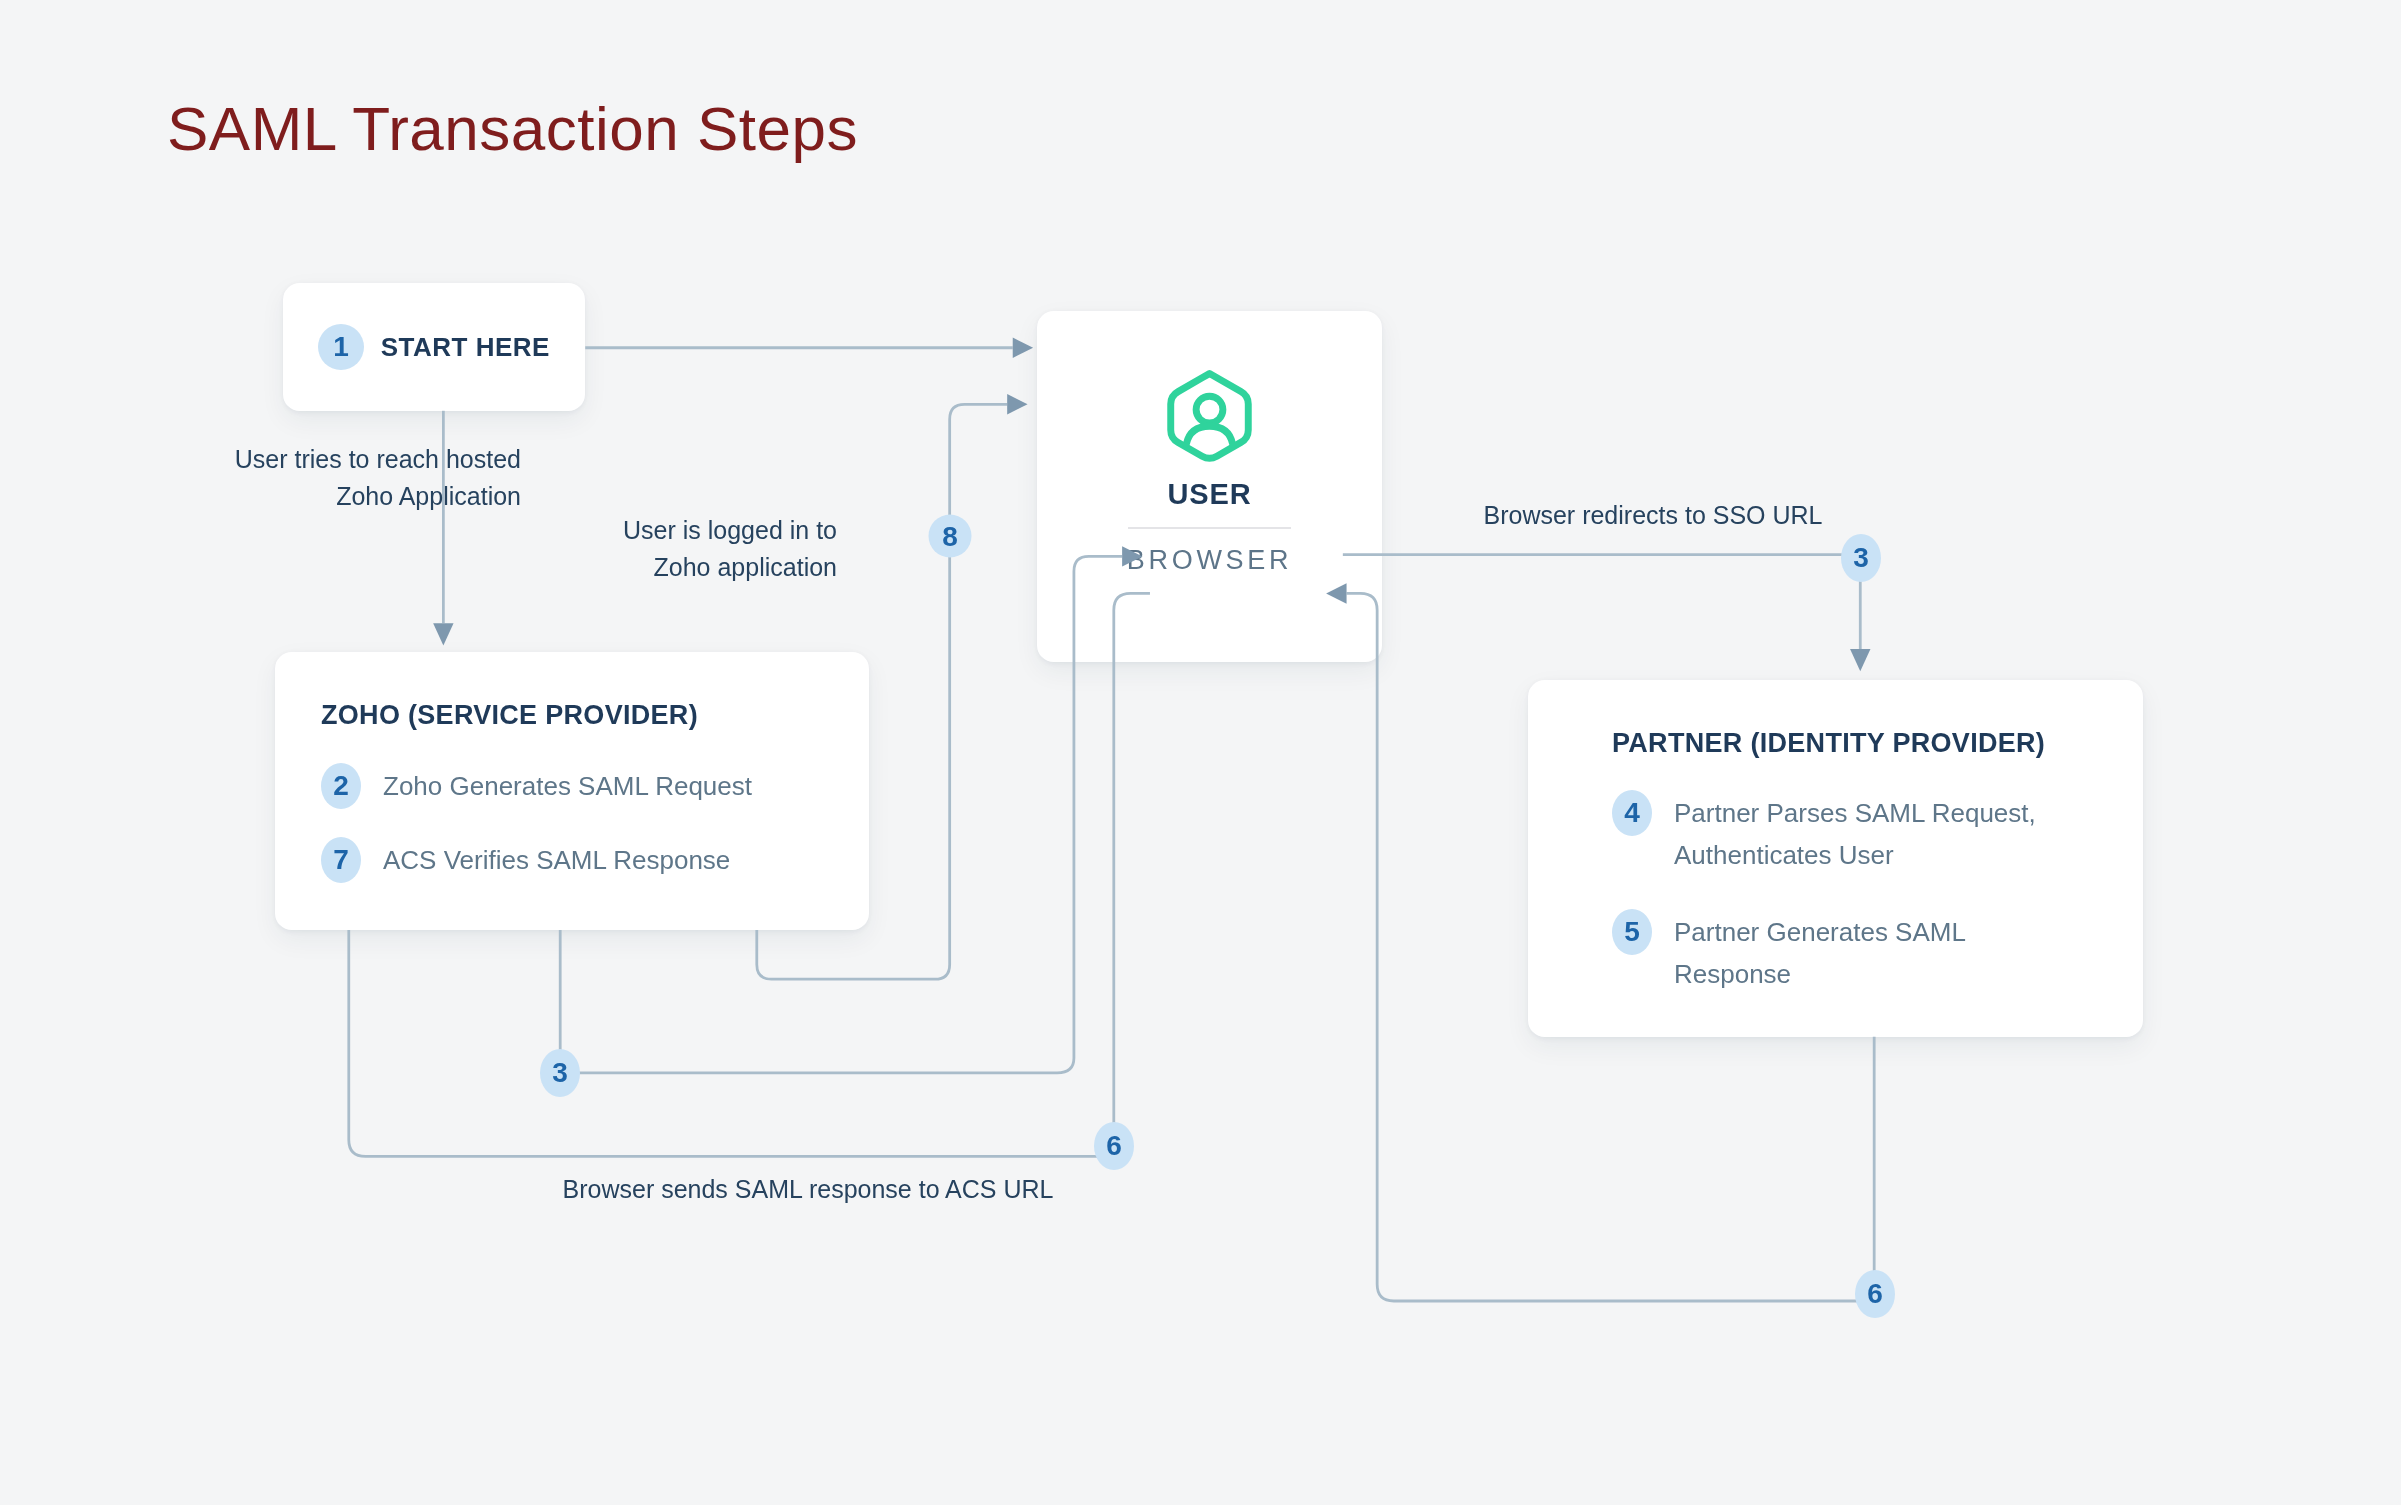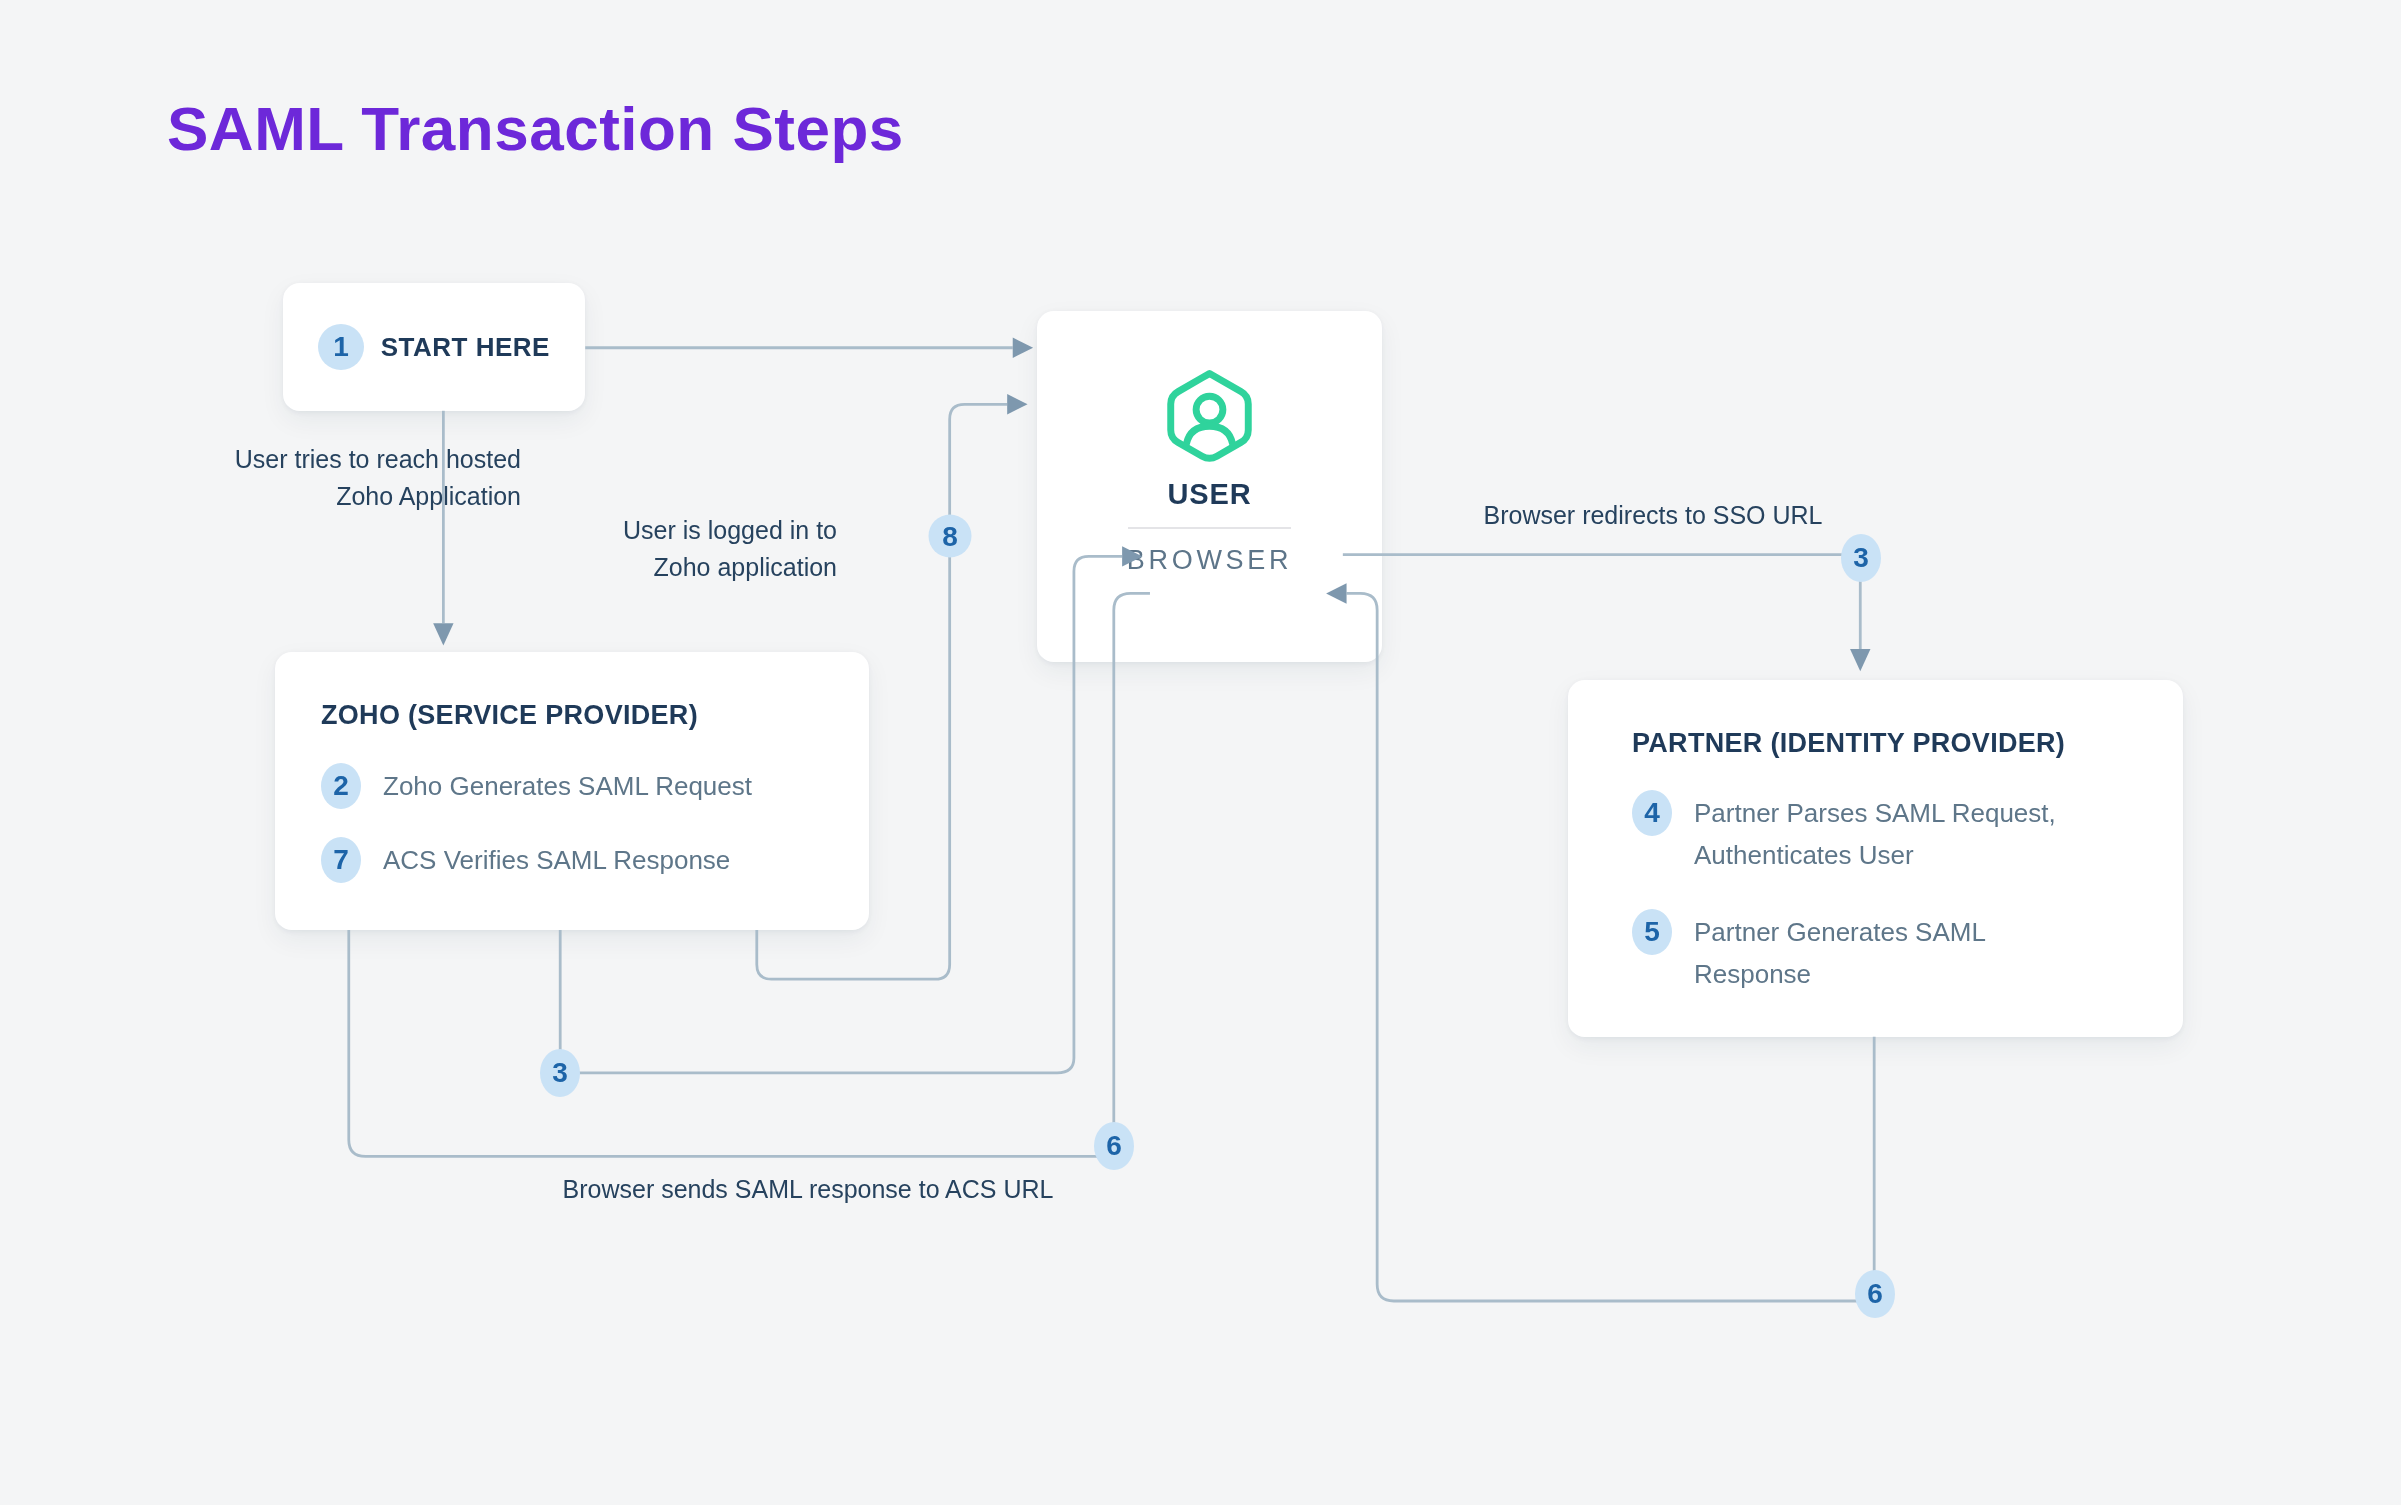--- a/index.html
+++ b/index.html
@@ -12,23 +12,23 @@
     height: 1505px;
     background: #f4f5f6;
     overflow: hidden;
   }
 
   .page-title {
     position: absolute;
     left: 167px;
     top: 93px;
     font-size: 62px;
-    font-weight: 700;
+    font-weight: 400;
     letter-spacing: 0.5px;
-    color: #6d28d9;
+    color: #7f1d1d;
   }
 
   
   svg.connectors {
     position: absolute;
     left: 0; top: 0;
     width: 2401px; height: 1505px;
     z-index: 2;
     pointer-events: none;
   }
@@ -100,21 +100,21 @@
   .user-subtitle {
     margin-top: 16px;
     font-size: 27px;
     font-weight: 400;
     letter-spacing: 3.7px;
     color: #5d7589;
   }
 
   .provider-card { padding: 48px 37px 0 46px; }
   .zoho-card    { left: 275px;  top: 652px; width: 594px; height: 278px; }
-  .partner-card { left: 1568px; top: 680px; width: 615px; height: 357px; padding-left: 64px; }
+  .partner-card { left: 1528px; top: 680px; width: 615px; height: 357px; padding-left: 84px; }
 
   .provider-title {
     font-size: 27px;
     font-weight: 700;
     letter-spacing: 0.3px;
     color: #1f3a59;
   }
   .steps { margin-top: 31px; display: flex; flex-direction: column; }
   .zoho-card .steps { gap: 28px; margin-top: 32px; }
   .partner-card .steps { gap: 33px; margin-top: 31px; }

